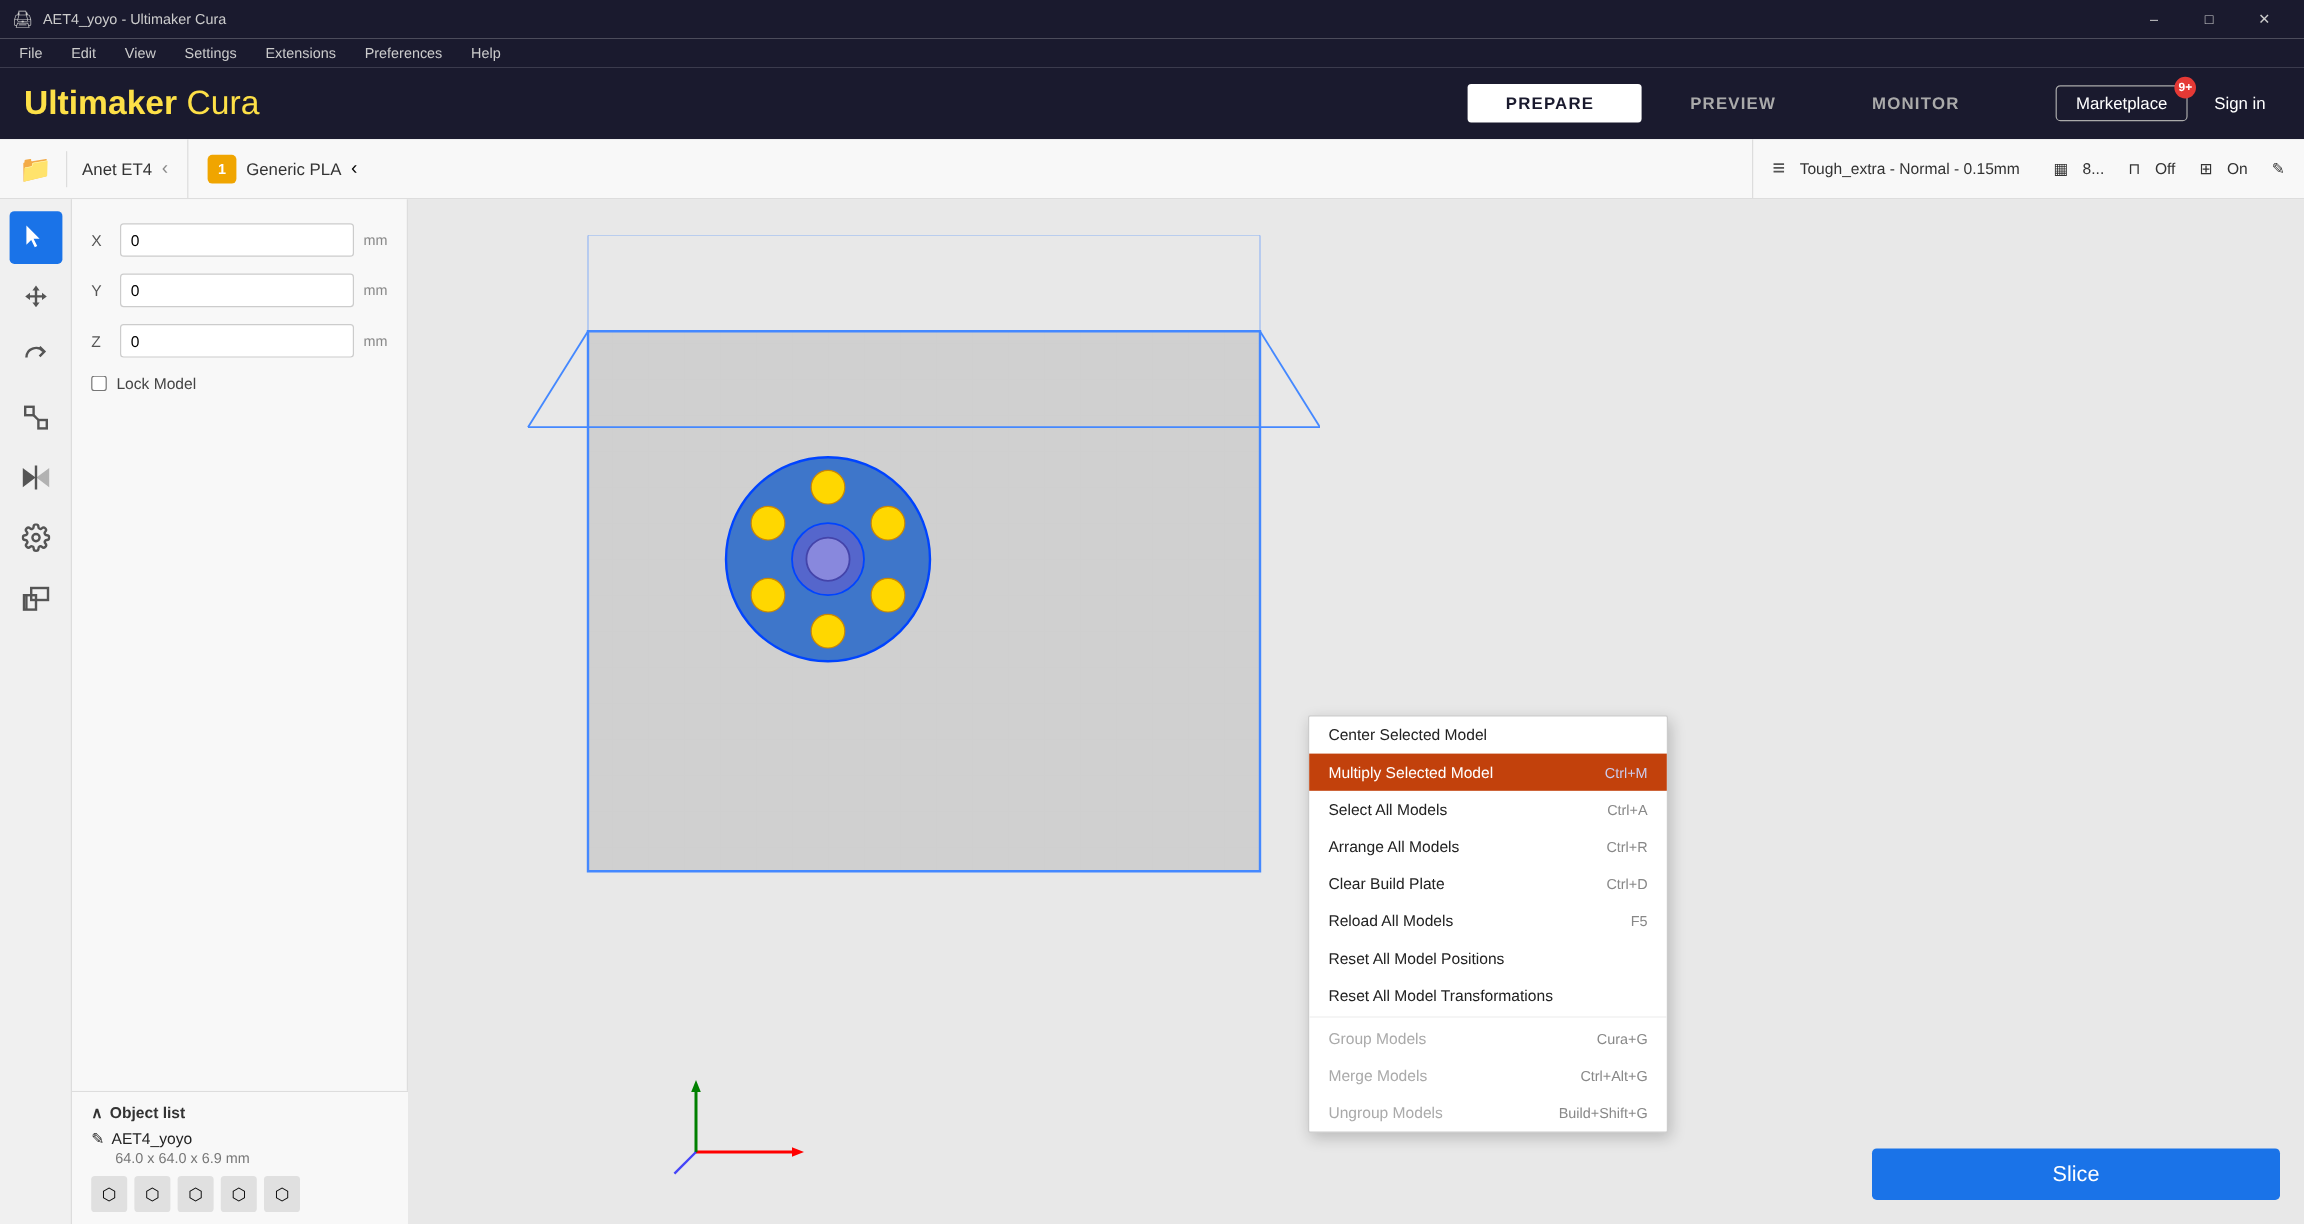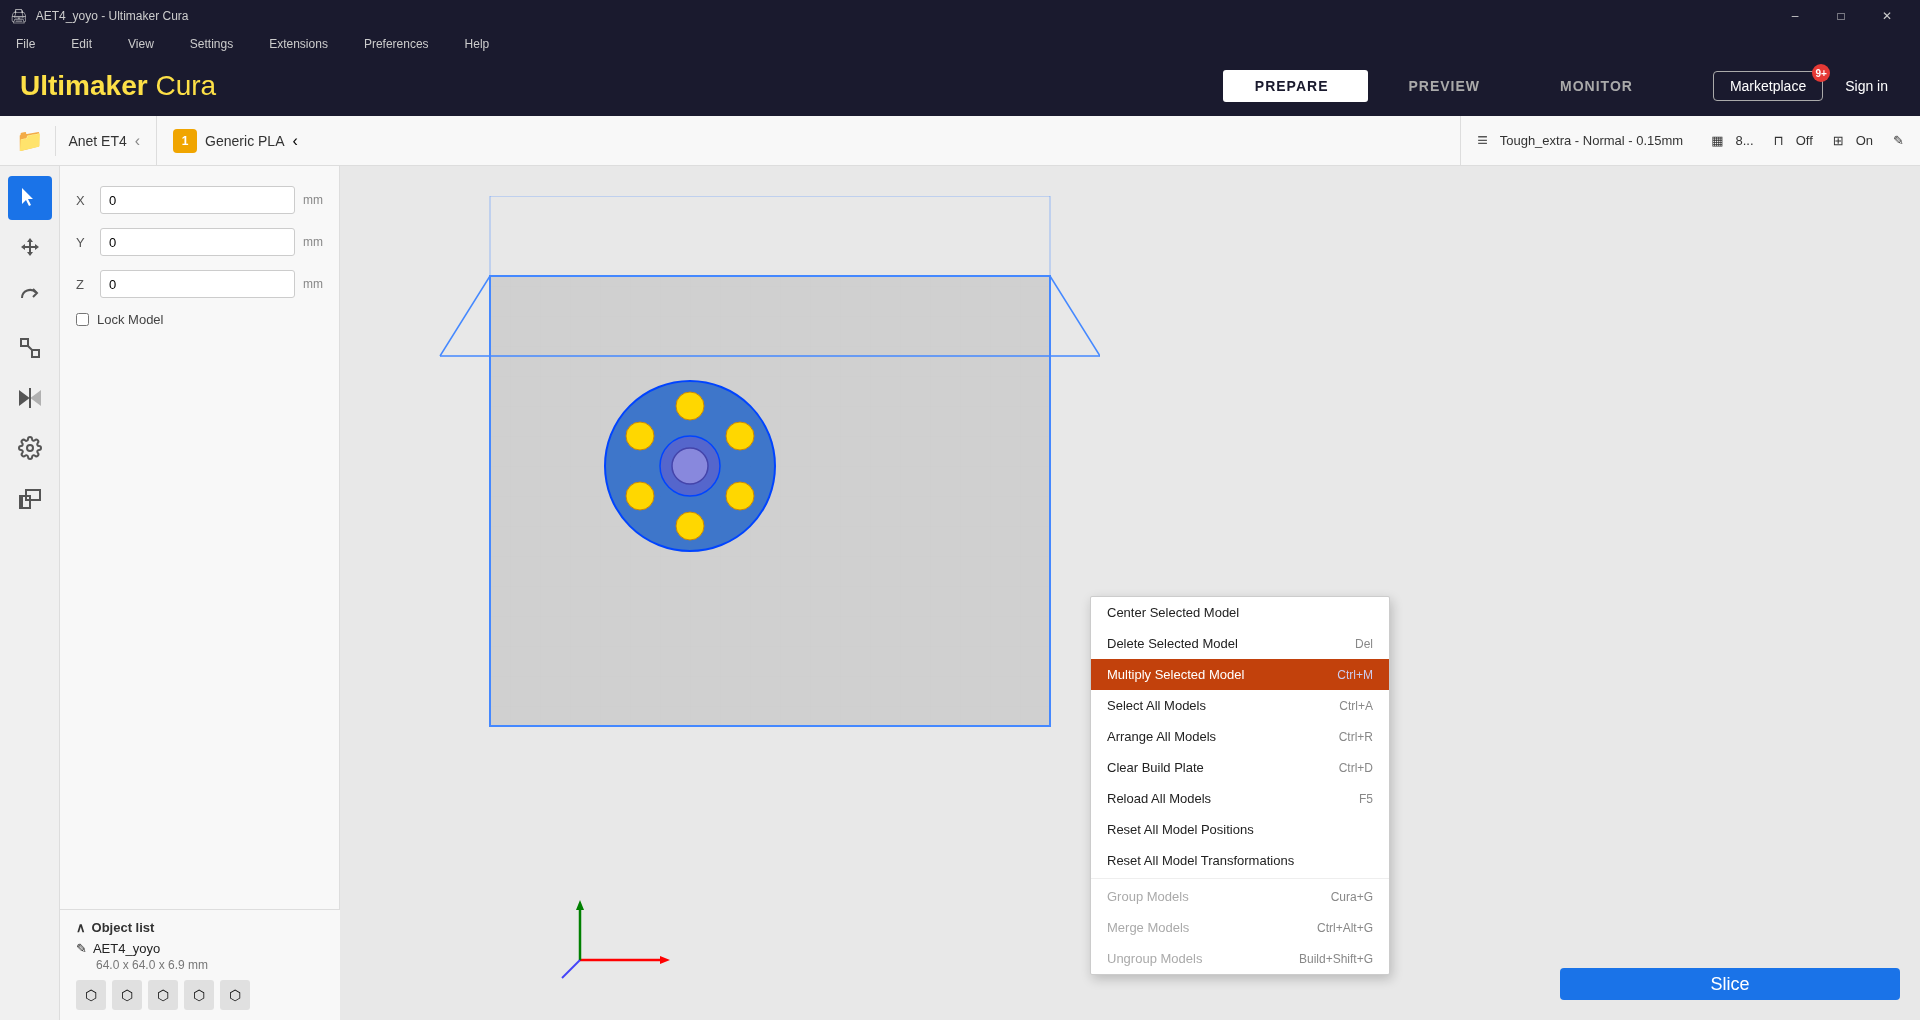--- a/index.html
+++ b/index.html
@@ -25,21 +25,21 @@
       cursor: pointer; display: flex; align-items: center; justify-content: center;
     }
 
     
     #menubar {
       height: 24px;
       background: #1a1a2e;
       display: flex;
       align-items: center;
       padding: 0 8px;
-      gap: 20px;
+      gap: 8px;
     }
     #menubar .menu-item {
       color: #ccc;
       font-size: 12px;
       padding: 2px 8px;
       cursor: pointer;
       border-radius: 2px;
     }
 
     
@@ -299,21 +299,21 @@
 
     
     #slice-btn-container {
       position: absolute;
       bottom: 20px;
       right: 20px;
       width: 340px;
     }
     #slice-btn {
       width: 100%;
-      height: 32px;
+      height: 43px;
       background: #1a73e8;
       color: white;
       border: none;
       border-radius: 4px;
       font-size: 18px;
       font-weight: 500;
       cursor: pointer;
     }
   </style>
 </head>
@@ -500,24 +500,20 @@
       <polygon points="100,56 110,60 100,64" fill="red"></polygon>
       <line x1="20" y1="60" x2="20" y2="10" stroke="green" stroke-width="2.5"></line>
       <polygon points="16,10 20,0 24,10" fill="green"></polygon>
       <line x1="20" y1="60" x2="2" y2="78" stroke="blue" stroke-width="2" opacity="0.7"></line>
     </svg>
 
     <div id="context-menu">
     <div class="ctx-item">
           <span>Center Selected Model</span>
         </div>
-        <div class="ctx-item">
-          <span>Delete Selected Model</span>
-          <span class="ctx-shortcut">Del</span>
-        </div>
         <div class="ctx-item highlighted">
           <span>Multiply Selected Model</span>
           <span class="ctx-shortcut">Ctrl+M</span>
         </div>
         <div class="ctx-item">
           <span>Select All Models</span>
           <span class="ctx-shortcut">Ctrl+A</span>
         </div>
         <div class="ctx-item">
           <span>Arrange All Models</span>

